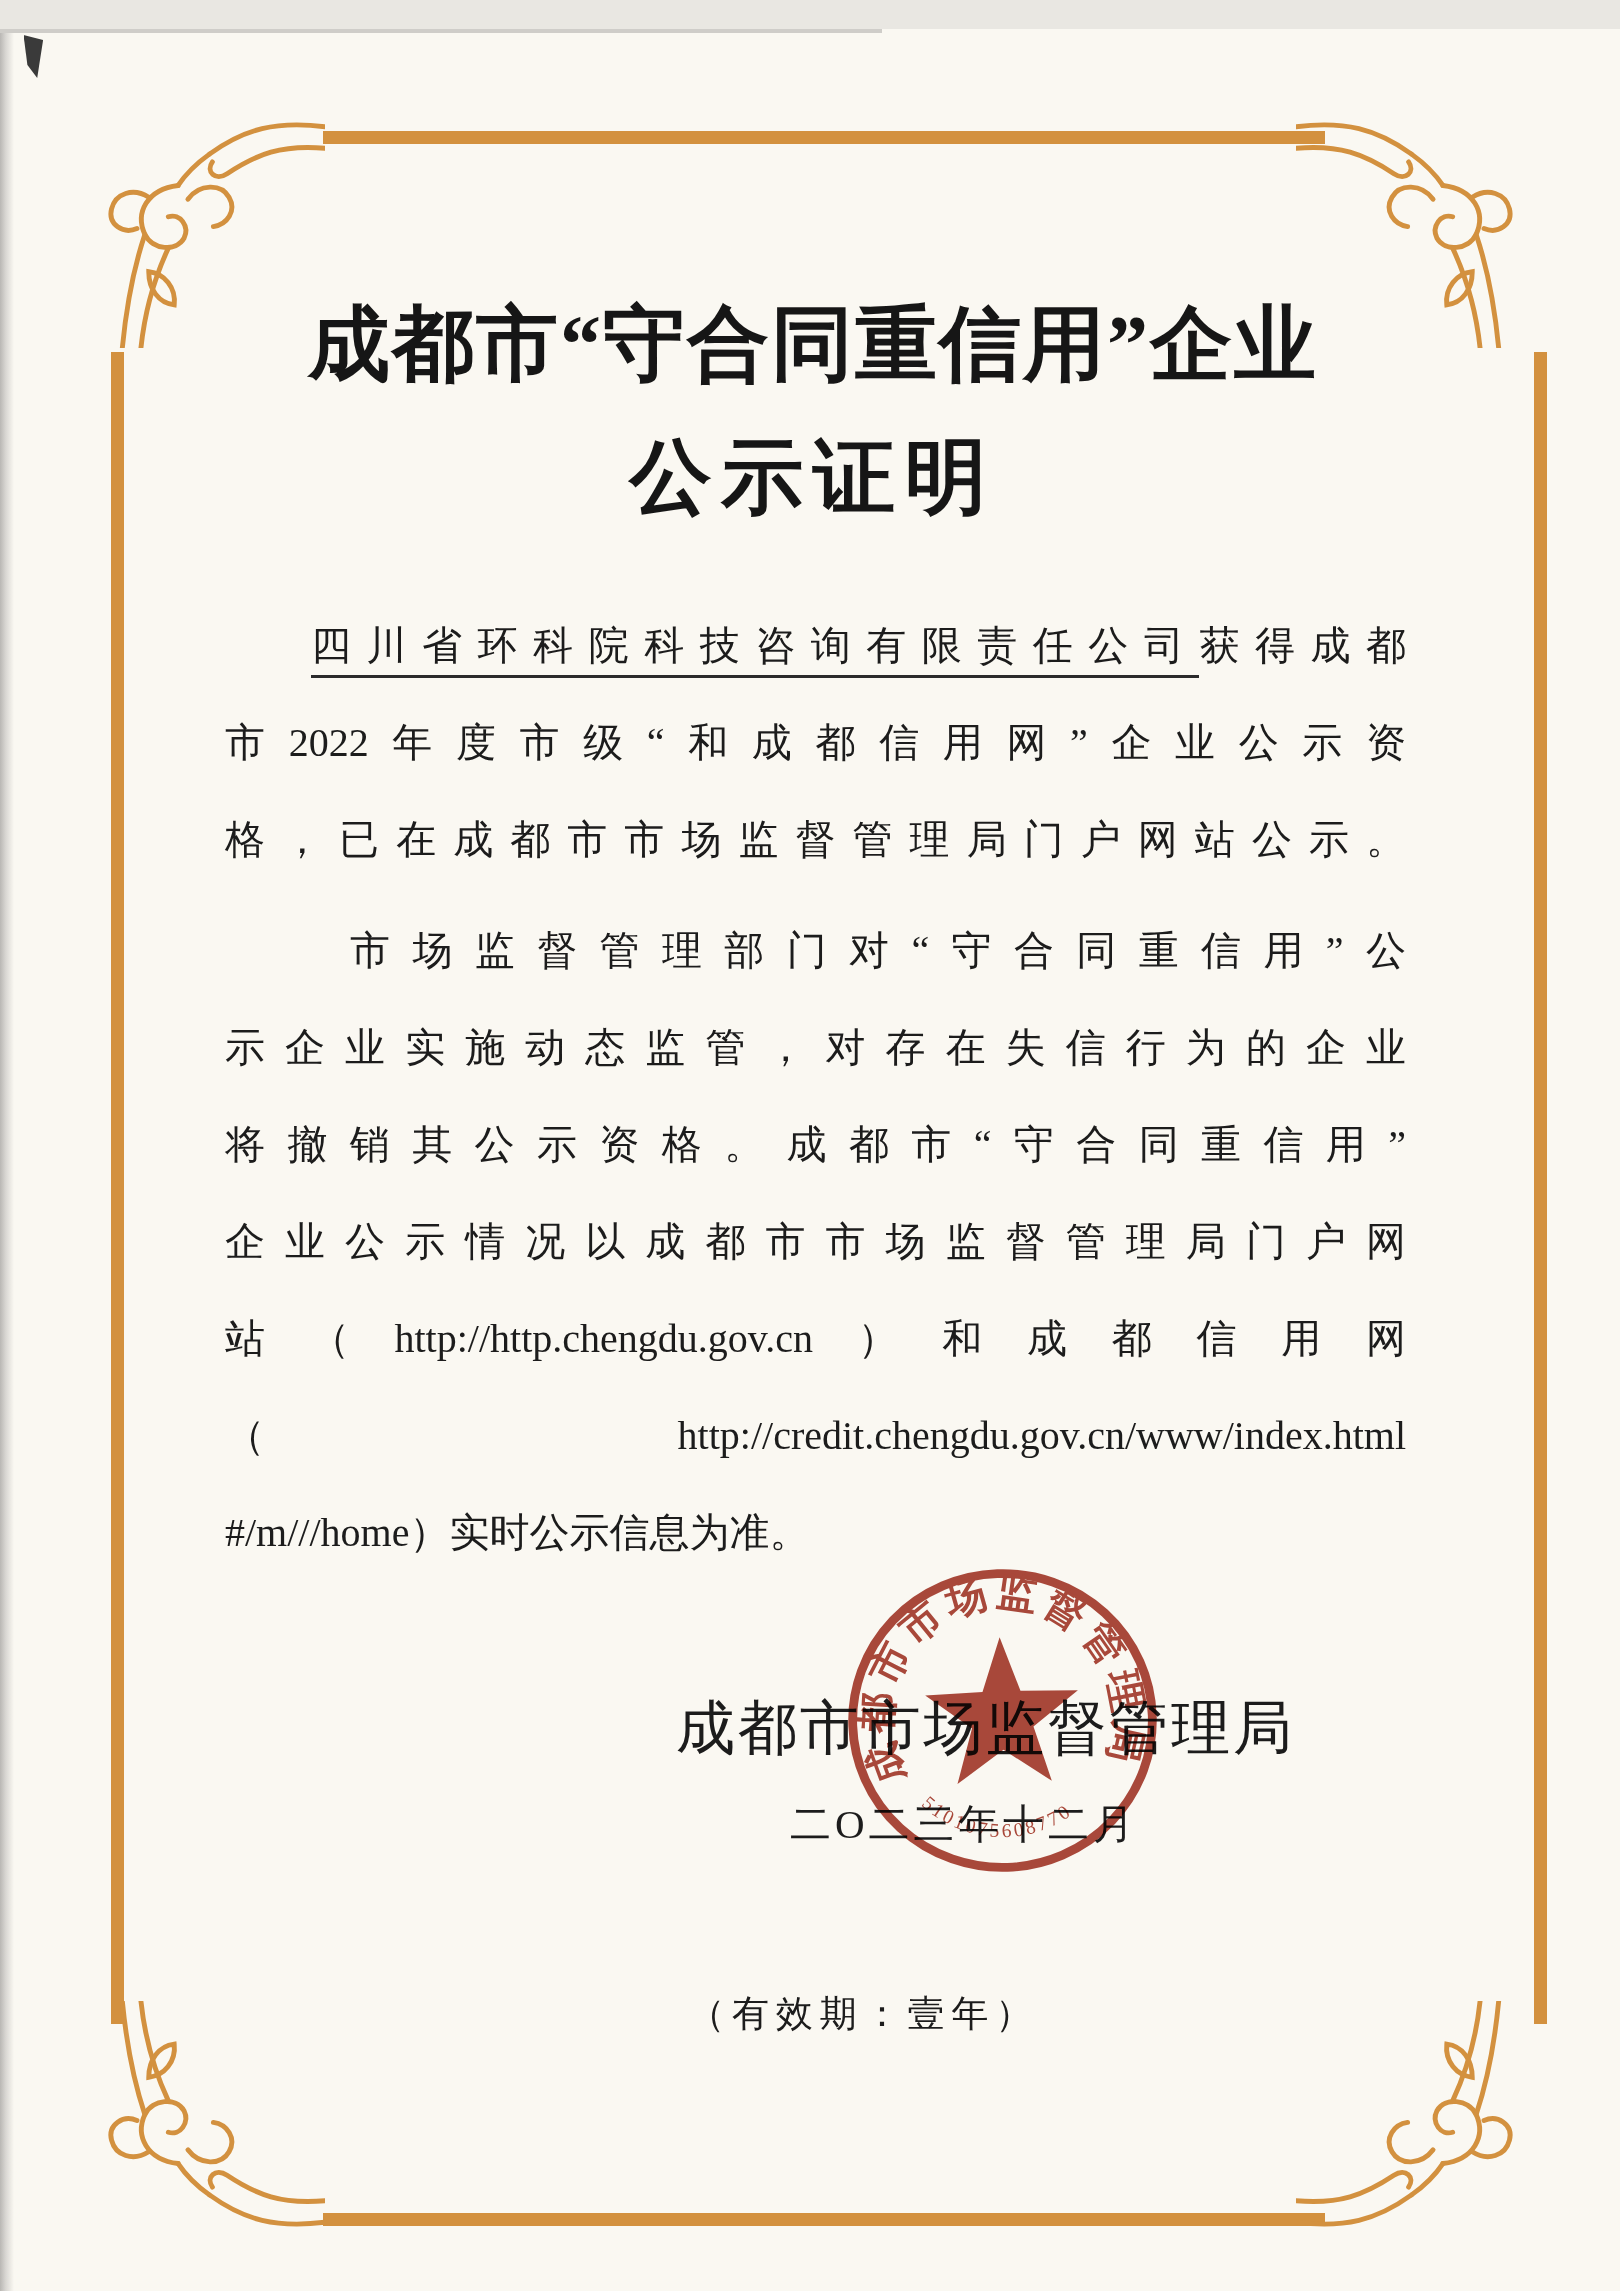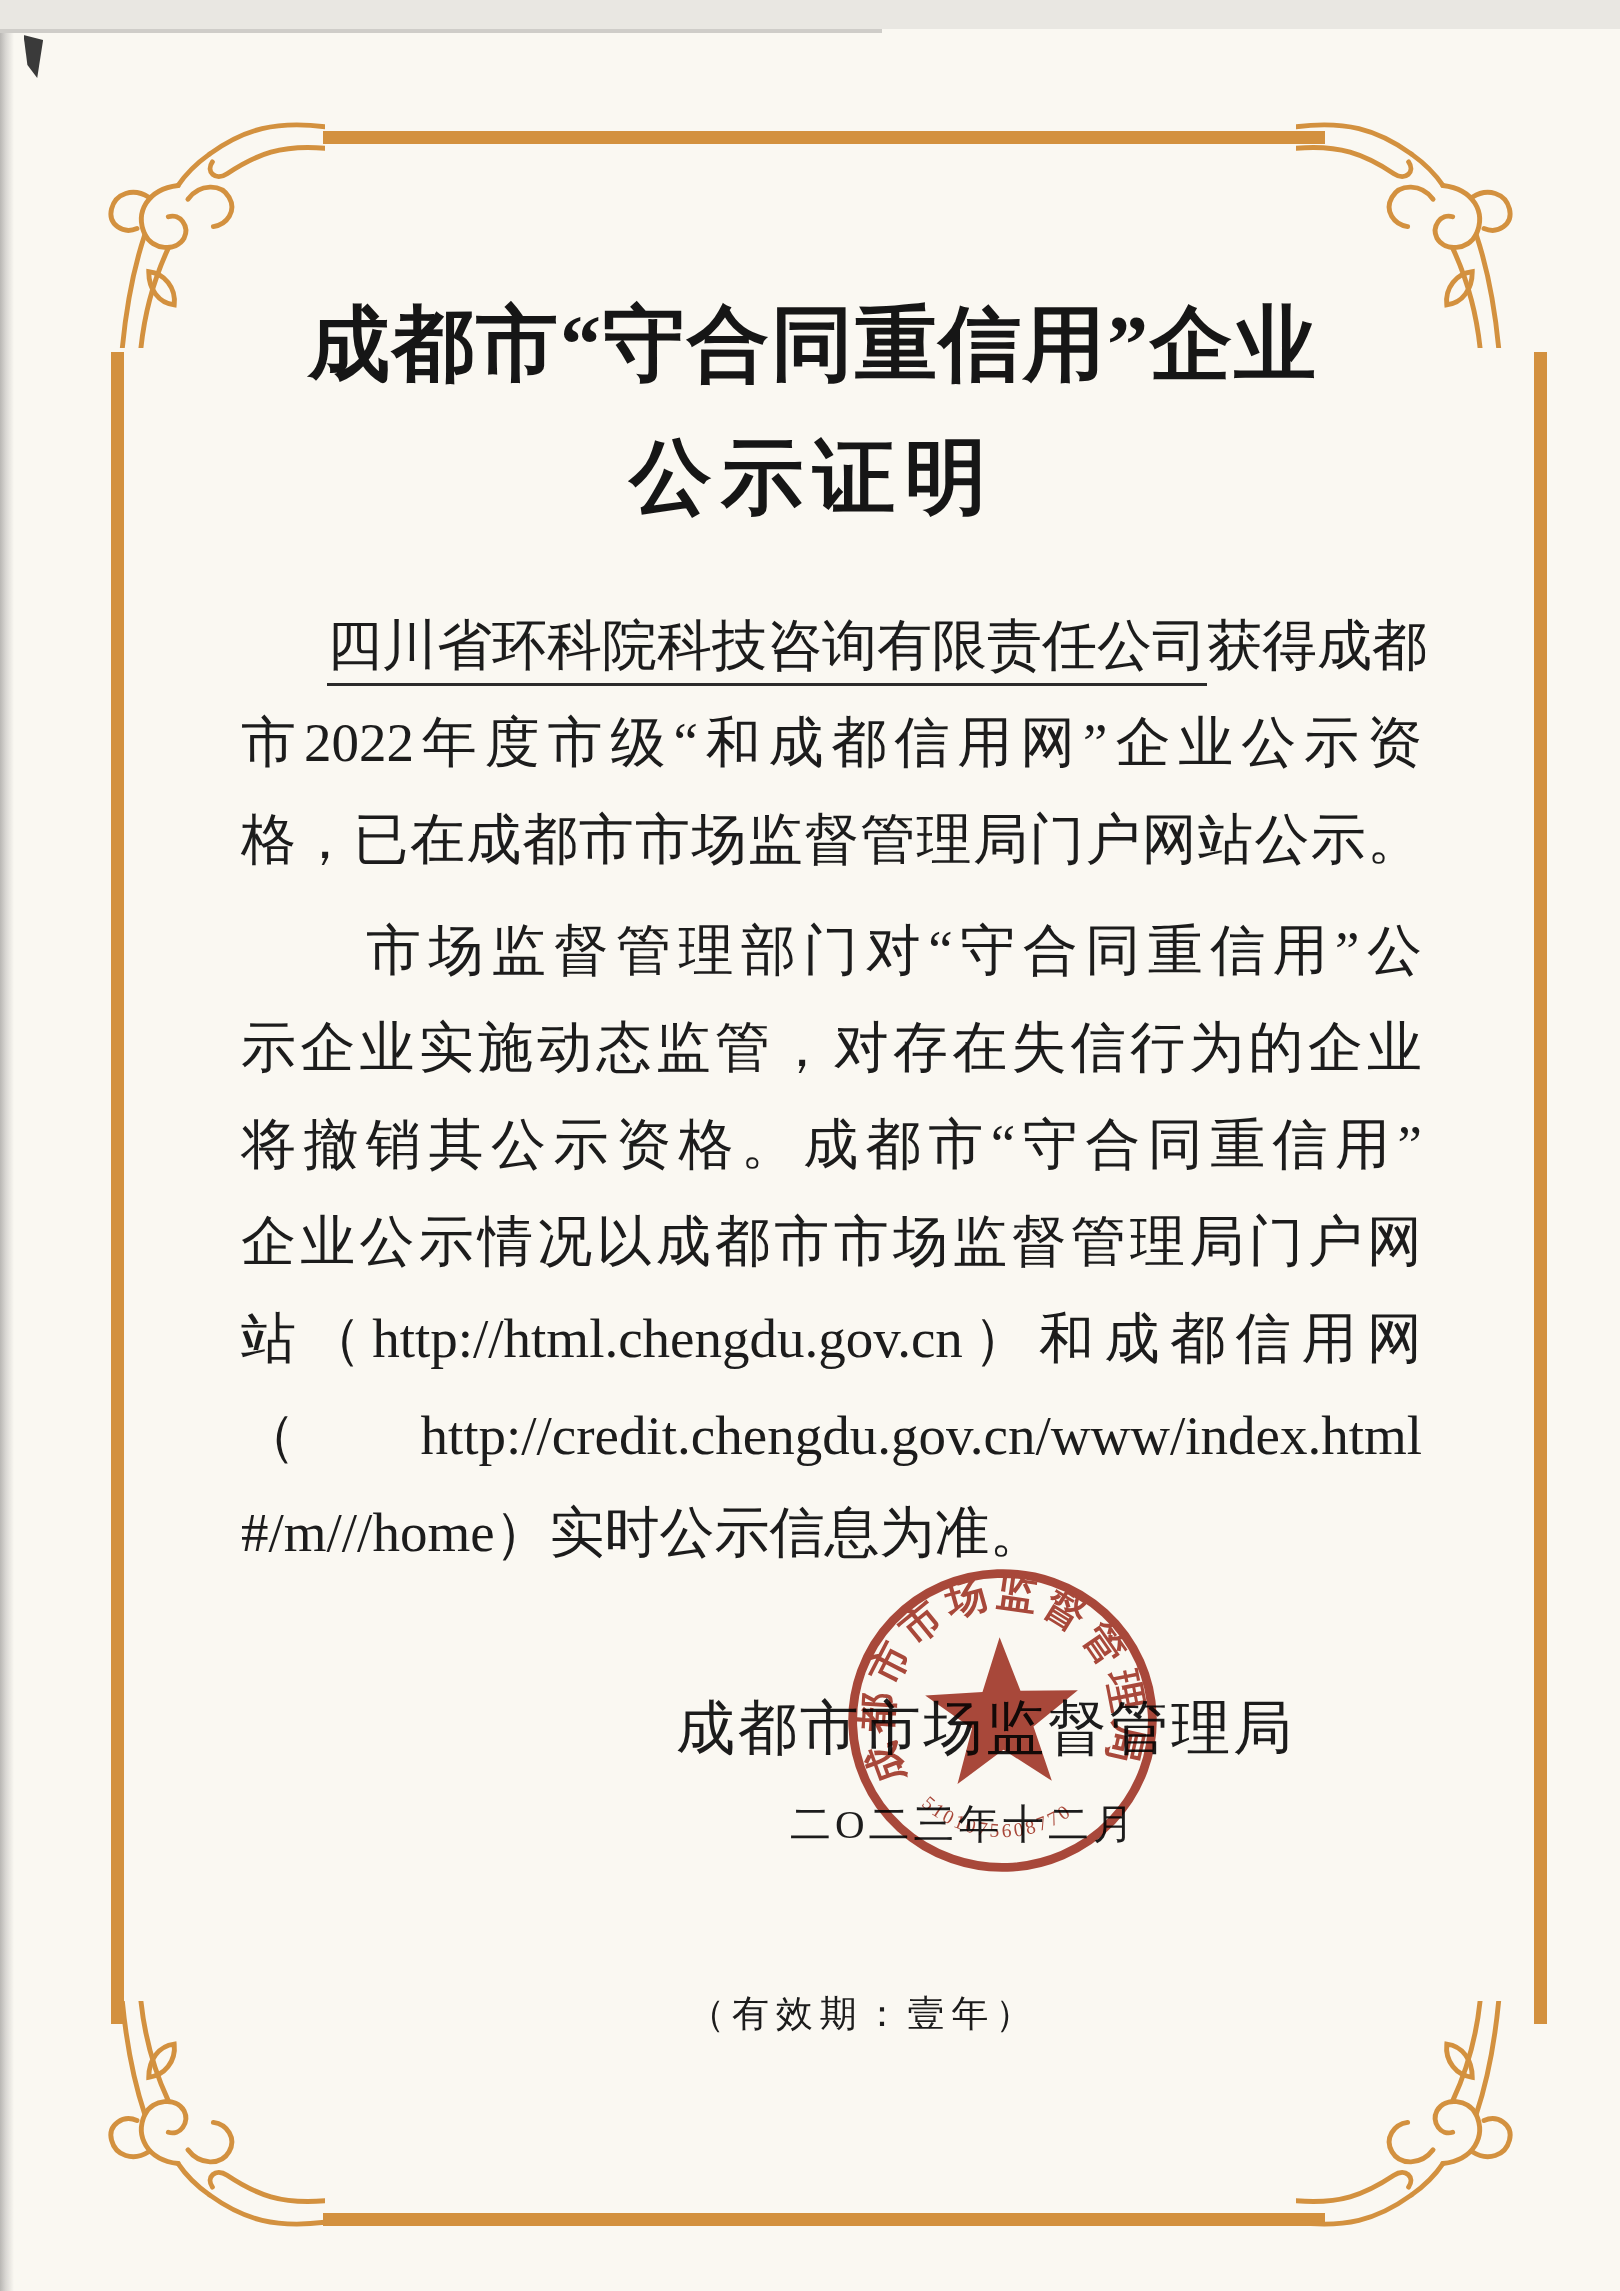--- a/index.html
+++ b/index.html
@@ -31,21 +31,21 @@
   .corner-tl{left:90px;top:84px;}
   .corner-tr{left:1296px;top:84px;transform:scaleX(-1);}
   .corner-bl{left:90px;top:1972px;transform:scaleY(-1);}
   .corner-br{left:1296px;top:1972px;transform:scale(-1,-1);}
   
   .title{position:absolute;left:225px;width:1176px;text-align:center;
     font-weight:bold;font-size:82px;line-height:98px;letter-spacing:2px;color:#161616;}
   .title1{top:267px;}
   .title2{top:400px;letter-spacing:9.8px;}
   
-  .bodyblock{position:absolute;left:241px;width:1181px;font-size:55px;color:#1c1c1c;}
+  .bodyblock{position:absolute;left:225px;width:1181px;font-size:40px;color:#1c1c1c;}
   .line{line-height:97px;height:97px;text-align:justify;text-align-last:justify;white-space:nowrap;}
   .line.short{text-align:right;text-align-last:left;}
   .indent1{text-indent:86px;}
   .indent2{text-indent:125px;}
   .p1{top:568px;}
   .p2{top:873px;}
   .company{border-bottom:3.9px solid #2b2b2b;padding-bottom:6.9px;}
   
   .signature{position:absolute;left:676px;top:1660px;font-size:59px;letter-spacing:2.9px;color:#1c1c1c;white-space:nowrap;}
   .dateline{position:absolute;left:790px;top:1768px;font-size:41px;letter-spacing:3.9px;color:#1c1c1c;white-space:nowrap;}
@@ -130,21 +130,21 @@
     <div class="line indent1"><span class="company">四川省环科院科技咨询有限责任公司</span><span>获得成都</span></div>
     <div class="line">市2022年度市级“和成都信用网”企业公示资</div>
     <div class="line">格，已在成都市市场监督管理局门户网站公示。</div>
   </div>
 
   <div class="bodyblock p2">
     <div class="line indent2">市场监督管理部门对“守合同重信用”公</div>
     <div class="line">示企业实施动态监管，对存在失信行为的企业</div>
     <div class="line">将撤销其公示资格。成都市“守合同重信用”</div>
     <div class="line">企业公示情况以成都市市场监督管理局门户网</div>
-    <div class="line">站（http://html.chengdu.gov.cn）和成都信用网</div>
+    <div class="line">站（http://http.chengdu.gov.cn）和成都信用网</div>
     <div class="line">（http://credit.chengdu.gov.cn/www/index.html</div>
     <div class="line short">#/m///home）实时公示信息为准。</div>
   </div>
 
   <div class="signature">成都市市场监督管理局</div>
   <div class="dateline">二O二三年十二月</div>
 
   <div class="validity">（有效期：壹年）</div>
 
   <div class="seal">

